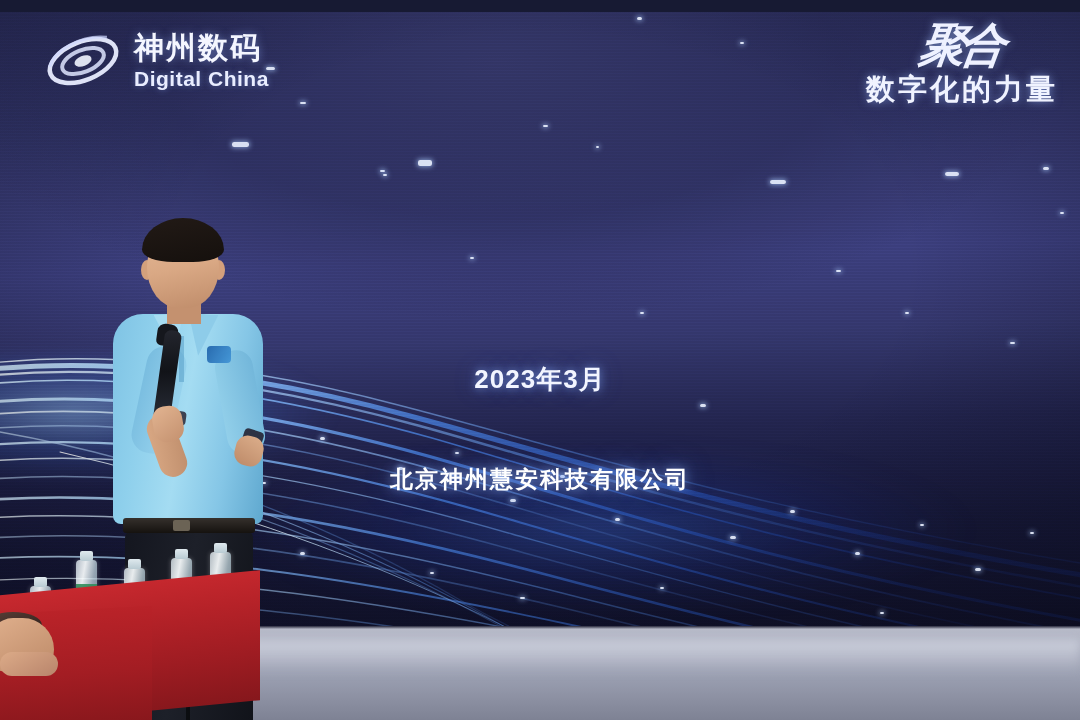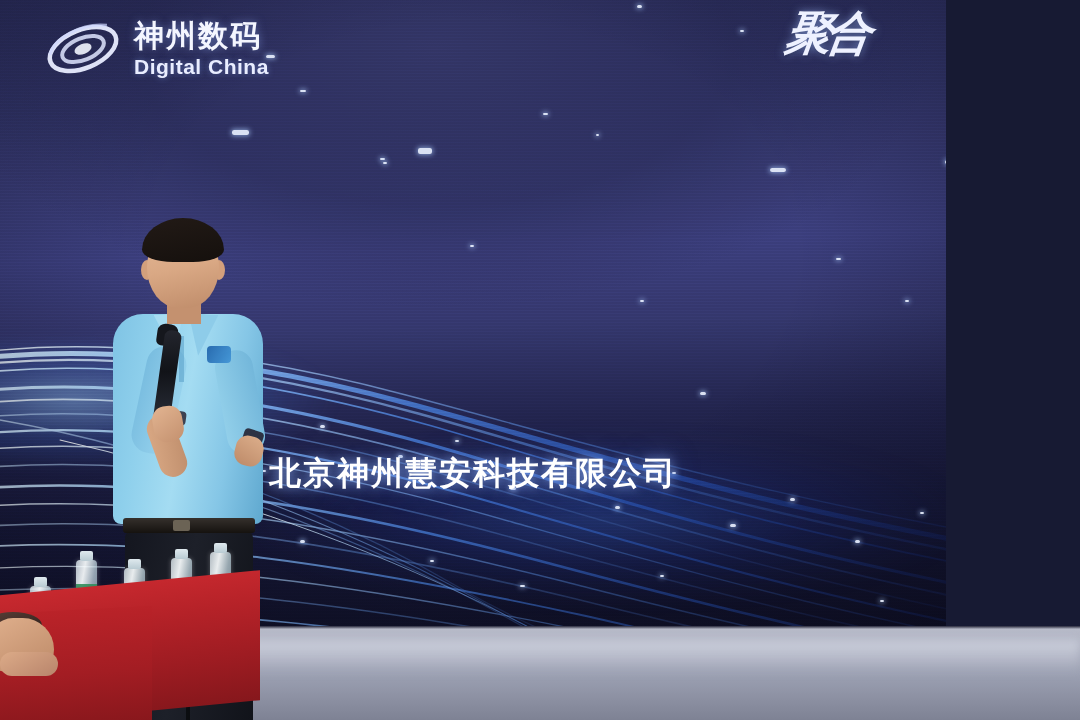--- a/index.html
+++ b/index.html
@@ -12,22 +12,22 @@
     width: 1080px;
     height: 720px;
     overflow: hidden;
     font-family: "Liberation Sans", "DejaVu Sans", sans-serif;
     background: #171a33;
   }
 
   
   .led-screen {
     position: absolute;
-    left: 0; top: 0;
-    width: 946px;
+    left: 0; top: 12px;
+    width: 1080px;
     height: 626px;
     background:
       radial-gradient(ellipse 70% 55% at 46% 8%, rgba(52,54,104,0.95) 0%, rgba(40,42,86,0.55) 45%, rgba(32,34,72,0) 75%),
       linear-gradient(178deg, #2e3163 0%, #33366c 17%, #3a3d78 30%, #3d4080 40%, #35386f 52%, #23254f 66%, #181a3c 80%, #101128 100%);
     overflow: hidden;
   }
   .led-vignette {
     position: absolute; inset: 0;
     background: radial-gradient(ellipse 85% 90% at 50% 40%, rgba(0,0,0,0) 40%, rgba(4,4,16,0.45) 100%);
     pointer-events: none;
@@ -94,21 +94,21 @@
     font-weight: bold;
     letter-spacing: 1px;
     color: #f2f5ff;
     text-shadow: 0 0 10px rgba(140,175,255,0.7), 0 0 22px rgba(80,120,220,0.4);
   }
   .slide-company {
     position: absolute;
     left: 0; right: 0;
     top: 452px;
     text-align: center;
-    font-size: 32px;
+    font-size: 23px;
     font-weight: bold;
     letter-spacing: 2px;
     color: #ffffff;
     text-shadow: 0 0 12px rgba(150,185,255,0.8), 0 0 26px rgba(80,125,225,0.5);
   }
 
   
   .brand-left {
     position: absolute;
     left: 44px; top: 18px;
@@ -521,22 +521,24 @@
         </svg>
       </span>
       <span class="brand-text">
         <div class="brand-cn">神州数码</div>
         <div class="brand-en">Digital China</div>
       </span>
     </div>
 
     <div class="brand-right">
       <div class="calligraphy">聚合</div>
+      <div class="calligraphy-sub">数字化的力量</div>
     </div>
 
+    <div class="slide-date">2023年3月</div>
     <div class="slide-company">北京神州慧安科技有限公司</div>
   </div>
 
   <div class="stage-floor"></div>
   <div class="floor-edge"></div>
   <div class="floor-sheen"></div>
 
   <div class="speaker">
     <div class="sp-pants"></div>
     <div class="sp-leg-split"></div>

